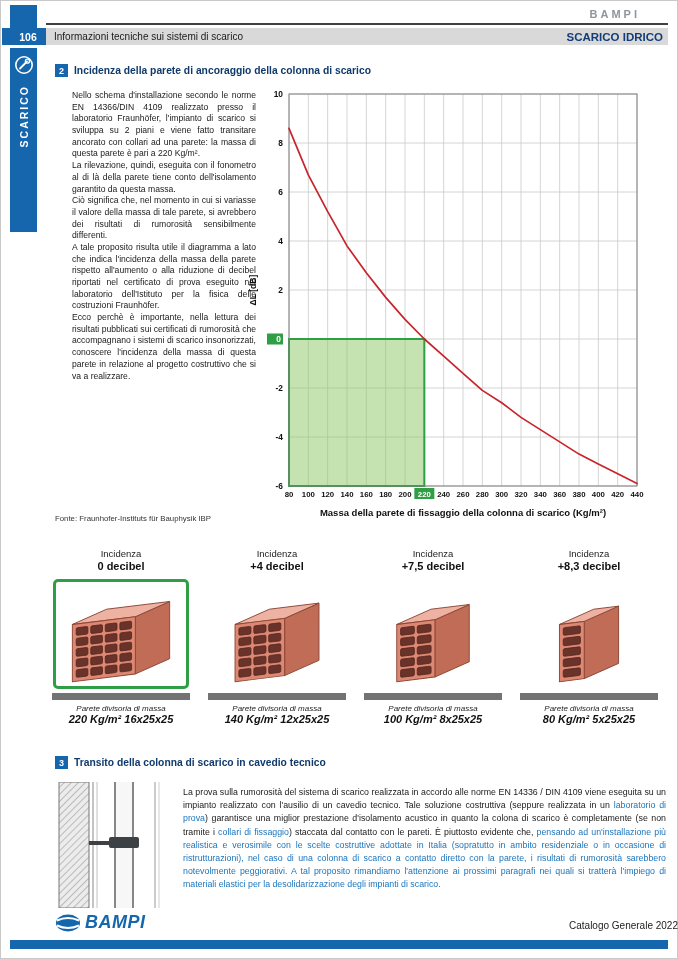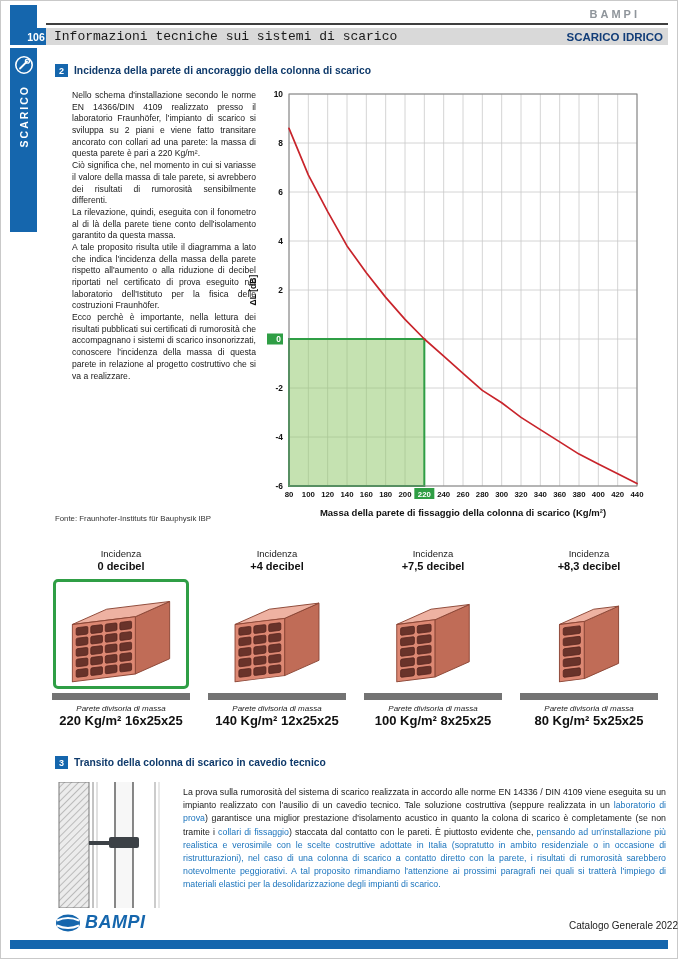--- a/index.html
+++ b/index.html
@@ -3,27 +3,27 @@
 <meta charset="utf-8">
 <style>
   *{margin:0;padding:0;box-sizing:border-box;}
   html,body{background:#ffffff;}
   body{font-family:"Liberation Sans","DejaVu Sans",sans-serif;}
   svg{font-family:"Liberation Sans","DejaVu Sans",sans-serif;}
   .page{position:relative;width:678px;height:959px;background:#fff;overflow:hidden;outline:1px solid #c9c9c9;outline-offset:-1px;}
 
   
   .corner{position:absolute;left:10px;top:5px;width:27px;height:23px;background:#1566ad;}
-  .pagenum{position:absolute;left:10px;top:28px;width:52px;height:17px;background:#1566ad;color:#fff;
+  .pagenum{position:absolute;left:2px;top:28px;width:52px;height:17px;background:#1566ad;color:#fff;
            font-size:10.5px;font-weight:bold;display:flex;align-items:center;justify-content:center;}
   .brand-top{position:absolute;right:38px;top:8px;font-size:11px;letter-spacing:3px;color:#8f959b;font-weight:bold;}
   .rule{position:absolute;left:46px;right:10px;top:23px;height:2px;background:#3f3f3f;}
   .band{position:absolute;left:46px;right:10px;top:28px;height:17px;background:#d9d9d9;
         display:flex;align-items:center;justify-content:space-between;padding:0 5px 0 8px;}
-  .band .t1{font-size:13px;color:#1a1a1a;font-family:Liberation Mono, monospace;}
+  .band .t1{font-size:10px;color:#1a1a1a;}
   .band .t2{font-size:11.5px;font-weight:bold;color:#123d78;}
 
   
   .sidebar{position:absolute;left:10px;top:48px;width:27px;height:184px;background:#1566ad;
            display:flex;flex-direction:column;align-items:center;padding-top:7px;}
   .sidebar-label{margin-top:10px;writing-mode:vertical-rl;transform:rotate(180deg);
                  color:#fff;font-weight:bold;font-size:10.5px;letter-spacing:2px;}
 
   
   .sec-head{position:absolute;display:flex;align-items:center;gap:6px;}
@@ -40,21 +40,21 @@
 
   
   .cards{position:absolute;left:48px;top:548px;width:614px;display:flex;justify-content:space-between;}
   .card{width:146px;text-align:center;}
   .c-title{font-size:9.5px;color:#222;}
   .c-value{font-size:11px;font-weight:bold;color:#111;margin-top:1px;}
   .c-img{margin:7px auto 4px;width:136px;height:110px;display:flex;align-items:center;justify-content:center;
          border:3px solid transparent;}
   .c-img.green{border-color:#2f9e45;border-radius:5px;}
   .c-cap1{font-size:8px;font-style:italic;color:#222;border-top:7px solid #737373;padding-top:4px;margin:2px 4px 0;}
-  .c-cap2{font-size:13px;font-weight:bold;color:#111;}
+  .c-cap2{font-size:11px;font-style:italic;font-weight:bold;color:#111;}
 
   
   #s3para{position:absolute;left:183px;top:786px;width:483px;font-size:8.8px;line-height:1.5;
           text-align:justify;color:#191919;}
   #s3para .blue{color:#1b74bd;}
   .diagram{position:absolute;left:57px;top:782px;}
 
   
   .footer-logo{position:absolute;left:55px;top:912px;display:flex;align-items:center;gap:4px;}
   .footer-logo .txt{font-size:18px;font-weight:bold;font-style:italic;color:#1566ad;letter-spacing:.5px;}
@@ -84,22 +84,22 @@
     <div class="sidebar-label">SCARICO</div>
   </div>
 
   <div class="sec-head" style="left:55px;top:64px;">
     <span class="sec-num">2</span>
     <span class="sec-title">Incidenza della parete di ancoraggio della colonna di scarico</span>
   </div>
 
   <div id="s2paras">
       <p>Nello schema d'installazione secondo le norme EN 14366/DIN 4109 realizzato presso il laboratorio Fraunhöfer, l'impianto di scarico si sviluppa su 2 piani e viene fatto transitare ancorato con collari ad una parete: la massa di questa parete è pari a 220 Kg/m².</p>
+      <p>La rilevazione, quindi, eseguita con il fonometro al di là della parete tiene conto dell'isolamento garantito da questa massa.</p>
       <p>Ciò significa che, nel momento in cui si variasse il valore della massa di tale parete, si avrebbero dei risultati di rumorosità sensibilmente differenti.</p>
-      <p>La rilevazione, quindi, eseguita con il fonometro al di là della parete tiene conto dell'isolamento garantito da questa massa.</p>
       <p>A tale proposito risulta utile il diagramma a lato che indica l'incidenza della massa della parete rispetto all'aumento o alla riduzione di decibel riportati nel certificato di prova eseguito nel laboratorio dell'Istituto per la fisica delle costruzioni Fraunhöfer.</p>
       <p>Ecco perchè è importante, nella lettura dei risultati pubblicati sui certificati di rumorosità che accompagnano i sistemi di scarico insonorizzati, conoscere l'incidenza della massa di questa parete in relazione al progetto costruttivo che si va a realizzare.</p>
     </div>
   <div class="fonte">Fonte: Fraunhofer-Instituts für Bauphysik IBP</div>
 
   <div class="chart">
     <svg id="chartSvg" width="400" height="436" viewBox="0 0 400 436">
         <rect x="44" y="6" width="348" height="392" fill="#ffffff"></rect>
         <g stroke="#c9c9c9" stroke-width="0.8">
           <line x1="44" y1="6" x2="44" y2="398"></line>

